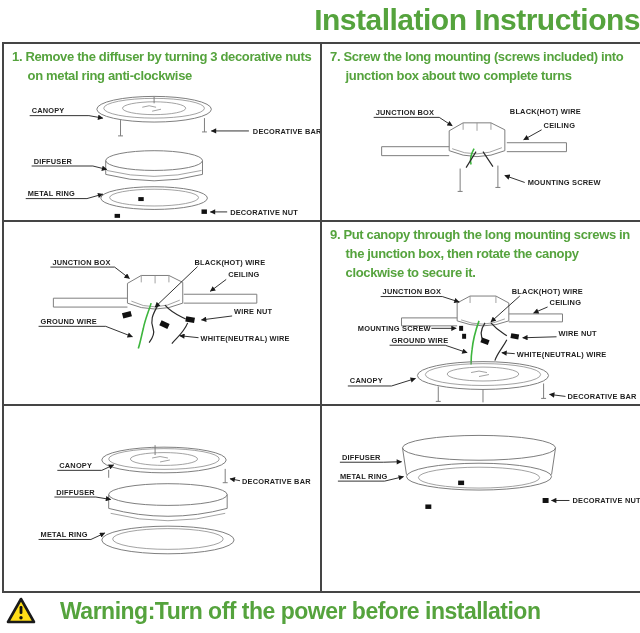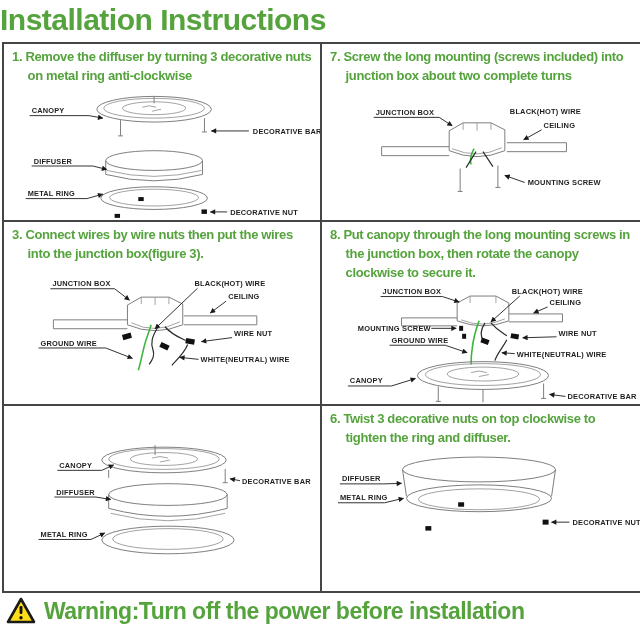--- a/index.html
+++ b/index.html
@@ -1,20 +1,20 @@
 <!DOCTYPE html>
 <html><head>
 <meta charset="utf-8">
 <style>
   html,body{margin:0;padding:0;background:#fff;}
   body{width:640px;height:633px;overflow:hidden;font-family:"Liberation Sans",sans-serif;}
   .page{width:640px;height:633px;display:flex;flex-direction:column;}
 
   .title{
-    color:#55a33d;font-size:30px;font-weight:bold;text-align:left;
+    color:#55a33d;font-size:30px;font-weight:bold;text-align:right;
     margin:0;padding:3px 0 5px 0;letter-spacing:-0.5px;
   }
 
   .grid{
     width:636px;margin:0 2px;border:2px solid #454545;
     display:grid;grid-template-columns:1fr 1fr;grid-template-rows:178px 184px 185px;
     background:#fff;
   }
   .panel{display:flex;flex-direction:column;min-height:0;overflow:hidden;background:#fff;}
   .panel.b-right{border-right:2px solid #454545;}
@@ -28,21 +28,21 @@
 
   svg text{font-family:"Liberation Sans",sans-serif;font-size:7.5px;font-weight:bold;fill:#1f1f1f;letter-spacing:.2px;}
   .shape{fill:none;stroke:#7d7d7d;stroke-width:1;}
   .shape2{fill:none;stroke:#8a8a8a;stroke-width:.8;}
   .wire{fill:none;stroke:#2a2a2a;stroke-width:1.2;}
   .gwire{fill:none;stroke:#3db53d;stroke-width:1.6;}
   .leader{fill:none;stroke:#1a1a1a;stroke-width:.9;}
   .nut{fill:#111;stroke:none;}
 
   .warning{
-    height:36px;display:flex;align-items:center;gap:8px;padding-left:6px;background:#fff;
+    height:36px;display:flex;align-items:center;gap:24px;padding-left:6px;background:#fff;
   }
   .warning-text{color:#55a33d;font-size:23px;font-weight:bold;letter-spacing:-0.5px;}
 </style>
 </head>
 <body>
 
 <div class="page">
 
   <h1 class="title">Installation Instructions</h1>
 
@@ -123,21 +123,20 @@
         <polyline class="leader" points="52,28.5 118,28.5 131,37" marker-end="url(#m2)"></polyline>
         <text x="189" y="25">BLACK(HOT) WIRE</text>
         <text x="223" y="39">CEILING</text>
         <line class="leader" x1="221" y1="41" x2="203" y2="51" marker-end="url(#m2)"></line>
         <text x="207" y="97">MOUNTING SCREW</text>
         <line class="leader" x1="204" y1="94" x2="184" y2="87" marker-end="url(#m2)"></line>
       </svg>
     </section>
 
     <section class="panel b-right b-bottom">
-      <p class="step">3. Connect wires by wire nuts then put the wires into the junction box(figure 3).</p>
       <svg class="diagram" viewBox="0 0 320 128" preserveAspectRatio="xMidYMid meet">
         <defs>
           <marker id="m3" viewBox="0 0 10 10" refX="9" refY="5" markerWidth="7" markerHeight="6" orient="auto-start-reverse">
             <path d="M0,0 L10,5 L0,10 Z" fill="#1a1a1a"></path>
           </marker>
         </defs>
         <g>
           <path class="shape" d="M50,49 H125 M50,58 H125 M50,49 V58"></path>
           <path class="shape" d="M182,45 H256 M182,54 H256 M256,45 V54"></path>
         </g>
@@ -164,21 +163,21 @@
         <text x="37" y="75">GROUND WIRE</text>
         <polyline class="leader" points="35,77.5 103,77.5 130,88" marker-end="url(#m3)"></polyline>
         <text x="233" y="65">WIRE NUT</text>
         <line class="leader" x1="231" y1="67" x2="200" y2="71" marker-end="url(#m3)"></line>
         <text x="199" y="92">WHITE(NEUTRAL) WIRE</text>
         <line class="leader" x1="197" y1="89" x2="178" y2="87" marker-end="url(#m3)"></line>
       </svg>
     </section>
 
     <section class="panel b-bottom">
-      <p class="step">8. Put canopy through the long mounting screws in the junction box, then rotate the canopy clockwise to secure it.</p>
+      <p class="step">9. Put canopy through the long mounting screws in the junction box, then rotate the canopy clockwise to secure it.</p>
       <svg class="diagram" viewBox="0 0 320 121" preserveAspectRatio="xMidYMid meet">
         <defs>
           <marker id="m4" viewBox="0 0 10 10" refX="9" refY="5" markerWidth="7" markerHeight="6" orient="auto-start-reverse">
             <path d="M0,0 L10,5 L0,10 Z" fill="#1a1a1a"></path>
           </marker>
         </defs>
         <g>
           <path class="shape" d="M80,34 H136 M80,42 H136 M80,34 V42"></path>
           <path class="shape" d="M188,30 H242 M188,38 H242 M242,30 V38"></path>
         </g>
@@ -264,21 +263,20 @@
         <g>
           <ellipse class="shape" cx="166" cy="103" rx="67" ry="14"></ellipse>
           <ellipse class="shape2" cx="166" cy="102" rx="56" ry="10.5"></ellipse>
         </g>
         <text x="37" y="100">METAL RING</text>
         <polyline class="leader" points="35,102.5 88,102.5 102,96" marker-end="url(#m5)"></polyline>
       </svg>
     </section>
 
     <section class="panel">
-      <p class="step">6. Twist 3 decorative nuts on top clockwise to tighten the ring and diffuser.</p>
       <svg class="diagram" viewBox="0 0 320 136" preserveAspectRatio="xMidYMid meet">
         <defs>
           <marker id="m6" viewBox="0 0 10 10" refX="9" refY="5" markerWidth="7" markerHeight="6" orient="auto-start-reverse">
             <path d="M0,0 L10,5 L0,10 Z" fill="#1a1a1a"></path>
           </marker>
         </defs>
         <g>
           <ellipse class="shape" cx="158" cy="17" rx="77" ry="12.5"></ellipse>
           <line class="shape" x1="81" y1="17" x2="85" y2="44"></line>
           <line class="shape" x1="235" y1="17" x2="231" y2="44"></line>

